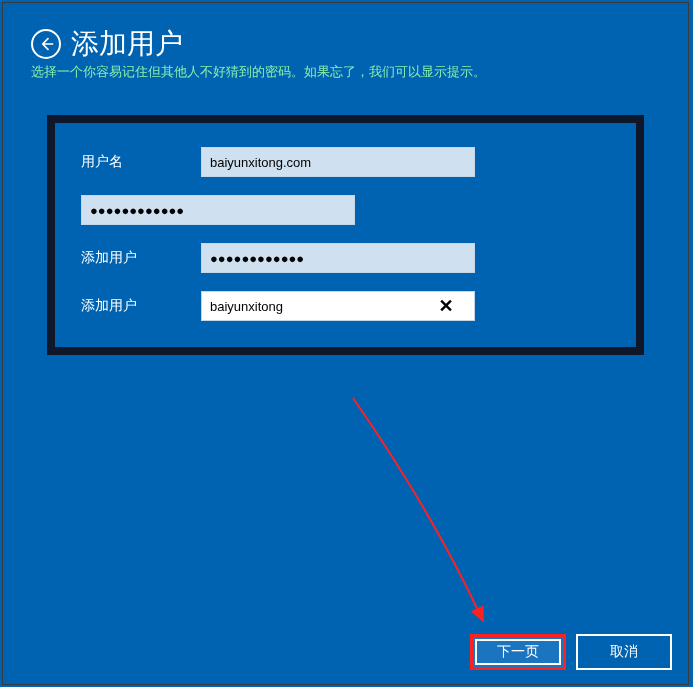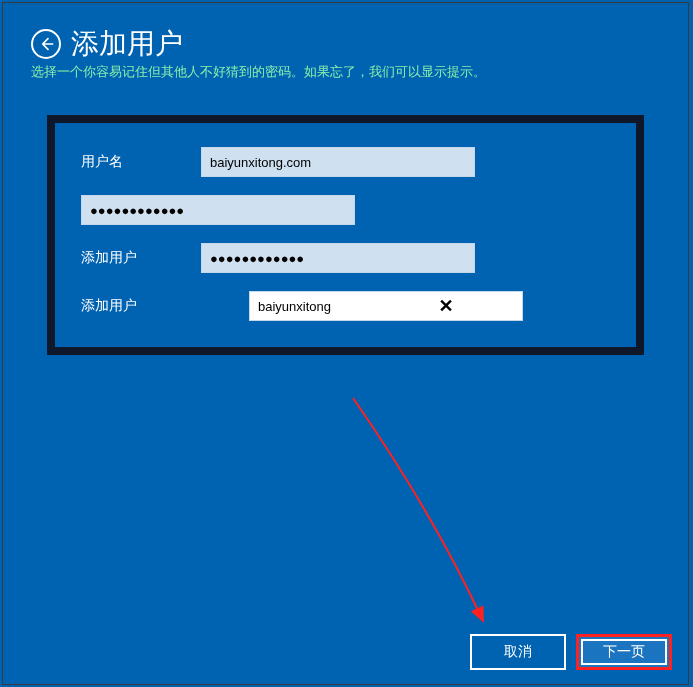--- a/index.html
+++ b/index.html
@@ -85,21 +85,20 @@
       border: 1px solid #c5d6e8;
       background: #cfe0f1;
       color: #000;
       font-size: 13px;
       padding: 0 8px;
       font-family: inherit;
     }
     .form-input.active {
       background: #fff;
       padding-right: 30px;
-      margin-left: 48px;
     }
     .clear-btn {
       position: absolute;
       right: 0;
       top: 0;
       width: 30px;
       height: 30px;
       display: flex;
       align-items: center;
       justify-content: center;
@@ -193,21 +192,21 @@
   <svg class="arrow-svg" width="687" height="683" style="left:0;top:0">
     <defs>
       <marker id="arrowhead" markerWidth="8" markerHeight="7" refX="7" refY="3.5" orient="auto">
         <polygon points="0 0, 8 3.5, 0 7" fill="#ff2020"></polygon>
       </marker>
     </defs>
     <path d="M 350 395 Q 430 510 480 618" stroke="#ff2020" stroke-width="2" fill="none" marker-end="url(#arrowhead)"></path>
   </svg>
 
   <div class="footer">
+    <button class="btn next">
+      <span>下一页</span>
+    </button>
     <button class="btn">
       <span>取消</span>
     </button>
-    <button class="btn next">
-      <span>下一页</span>
-    </button>
   </div>
 
 </div>
 
 </body></html>

